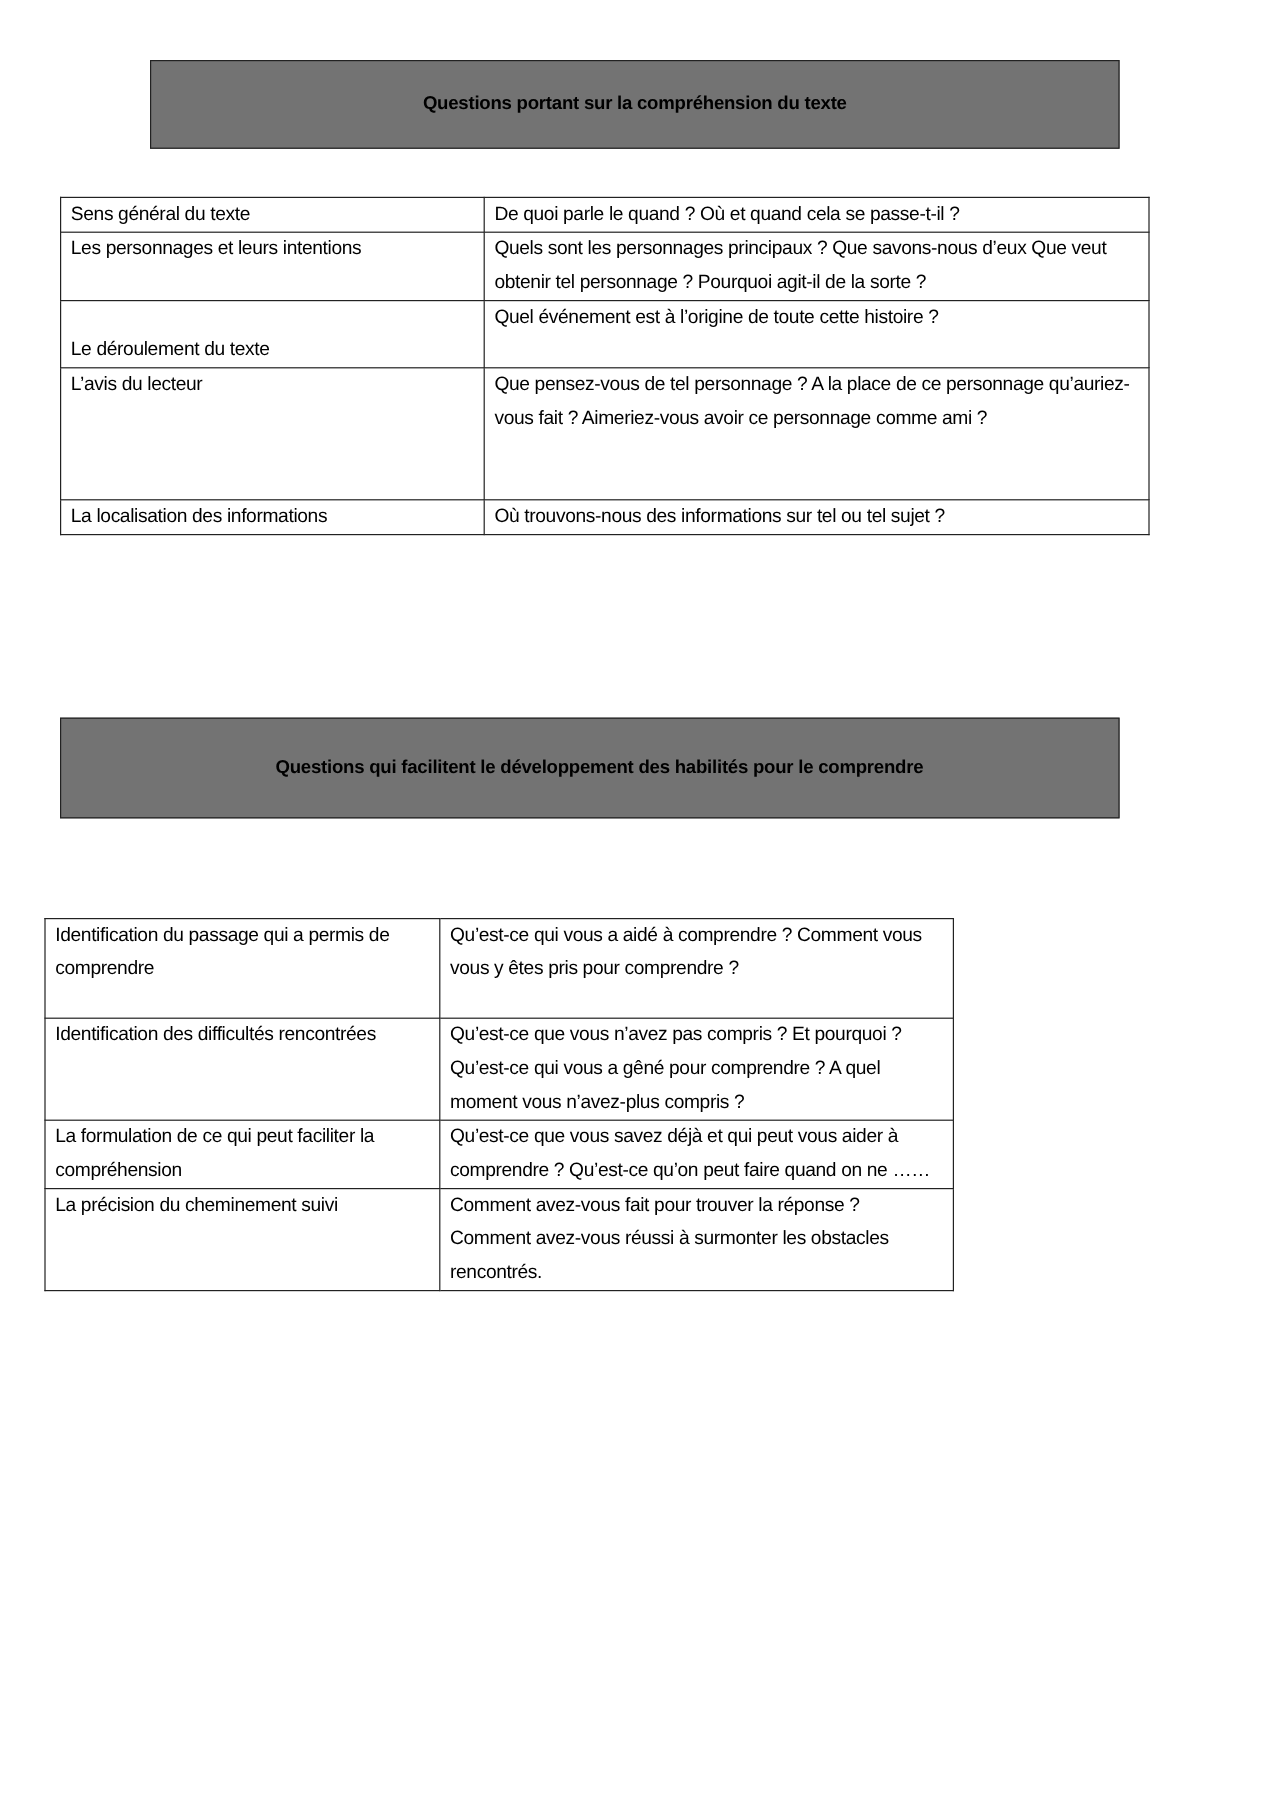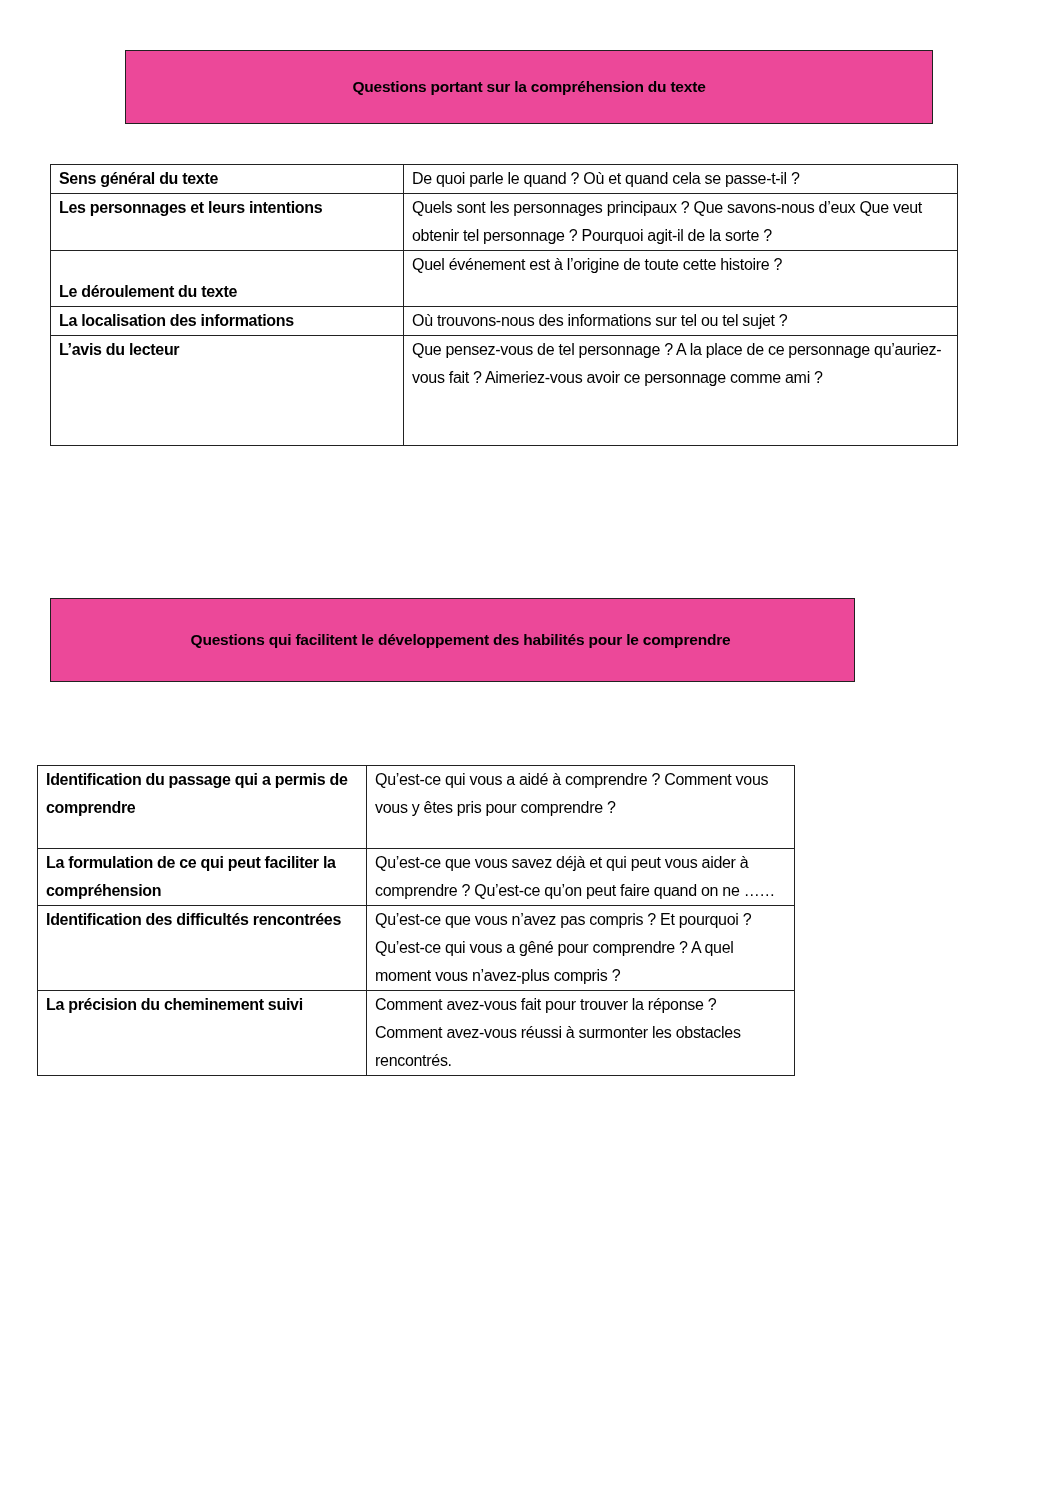--- a/index.html
+++ b/index.html
@@ -1,26 +1,26 @@
 <!DOCTYPE html>
 <html><head>
 <meta charset="utf-8">
 <style>
   html, body { margin:0; padding:0; background:#ffffff; }
   body { width:1058px; height:1497px; position:relative; font-family:"Liberation Sans", sans-serif; color:#000; }
   .banner {
-    position:absolute; background:#ec4899; border:1.5px solid #222;
+    position:absolute; background:#737373; border:1.5px solid #222;
     box-sizing:border-box; display:flex; align-items:center; justify-content:center;
     font-size:15.5px; font-weight:bold; letter-spacing:-0.2px;
   }
   #banner1 { left:125px; top:50px; width:808px; height:74px; }
-  #banner2 { left:50px; top:598px; width:805px; height:84px;padding-left:16px; }
+  #banner2 { left:50px; top:598px; width:883px; height:84px;padding-left:16px; }
   table { position:absolute; border-collapse:collapse; font-size:16px; line-height:28px; letter-spacing:-0.3px; }
   td { border:1.5px solid #222; vertical-align:top; padding:0 8px; }
-  td.label { font-weight:bold;margin-top:28px; }
+  td.label { font-weight:normal;margin-top:28px; }
   #table1 { left:50px; top:164px; width:908px; }
   #table1 td.label { width:336px; }
   #table2 { left:37px; top:765px; width:758px; }
   #table2 td.label { width:312px; }
   .bottom-label { vertical-align:bottom !important; }
 </style>
 </head>
 <body>
 
 <div id="banner1" class="banner">
@@ -34,47 +34,47 @@
     <td>De quoi parle le quand ? Où et quand cela se passe-t-il ?</td>
   </tr>
   <tr style="height:56px">
     <td class="label">Les personnages et leurs intentions</td>
     <td>Quels sont les personnages principaux ? Que savons-nous d’eux Que veut obtenir tel personnage ? Pourquoi agit-il de la sorte ?</td>
   </tr>
   <tr style="height:56px">
     <td class="label bottom-label">Le déroulement du texte</td>
     <td>Quel événement est à l’origine de toute cette histoire ?</td>
   </tr>
+  <tr style="height:110px">
+    <td class="label">L’avis du lecteur</td>
+    <td>Que pensez-vous de tel personnage ? A la place de ce personnage qu’auriez-vous fait ? Aimeriez-vous avoir ce personnage comme ami ?</td>
+  </tr>
   <tr style="height:28px">
     <td class="label">La localisation des informations</td>
     <td>Où trouvons-nous des informations sur tel ou tel sujet ?</td>
-  </tr>
-  <tr style="height:110px">
-    <td class="label">L’avis du lecteur</td>
-    <td>Que pensez-vous de tel personnage ? A la place de ce personnage qu’auriez-vous fait ? Aimeriez-vous avoir ce personnage comme ami ?</td>
   </tr>
 </tbody>
   </table>
 
 <div id="banner2" class="banner">
   <span>Questions qui facilitent le développement des habilités pour le comprendre</span>
 </div>
 
 <table id="table2">
   <tbody>
       <tr style="height:83px">
     <td class="label">Identification du passage qui a permis de comprendre</td>
     <td>Qu’est-ce qui vous a aidé à comprendre ? Comment vous vous y êtes pris pour comprendre ?</td>
   </tr>
+  <tr style="height:84px">
+    <td class="label">Identification des difficultés rencontrées</td>
+    <td>Qu’est-ce que vous n’avez pas compris ? Et pourquoi ? Qu’est-ce qui vous a gêné pour comprendre ? A quel moment vous n’avez-plus compris ?</td>
+  </tr>
   <tr style="height:56px">
     <td class="label">La formulation de ce qui peut faciliter la compréhension</td>
     <td>Qu’est-ce que vous savez déjà et qui peut vous aider à comprendre ? Qu’est-ce qu’on peut faire quand on ne ……</td>
-  </tr>
-  <tr style="height:84px">
-    <td class="label">Identification des difficultés rencontrées</td>
-    <td>Qu’est-ce que vous n’avez pas compris ? Et pourquoi ? Qu’est-ce qui vous a gêné pour comprendre ? A quel moment vous n’avez-plus compris ?</td>
   </tr>
   <tr style="height:56px">
     <td class="label">La précision du cheminement suivi</td>
     <td>Comment avez-vous fait pour trouver la réponse ? Comment avez-vous réussi à surmonter les obstacles rencontrés.</td>
   </tr>
 </tbody>
   </table>
 
 </body></html>

